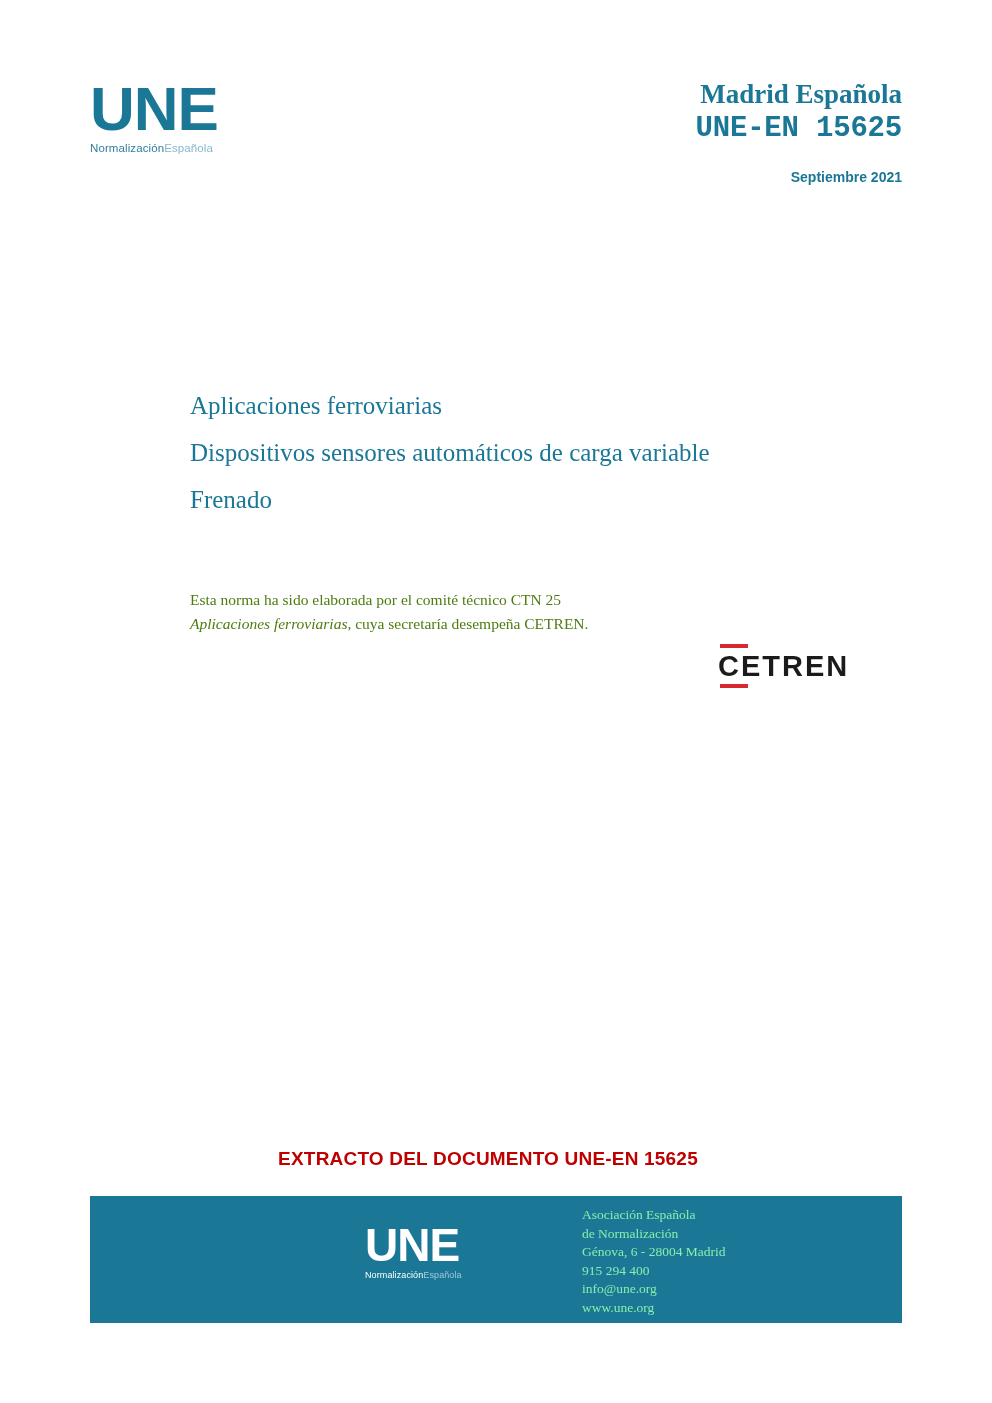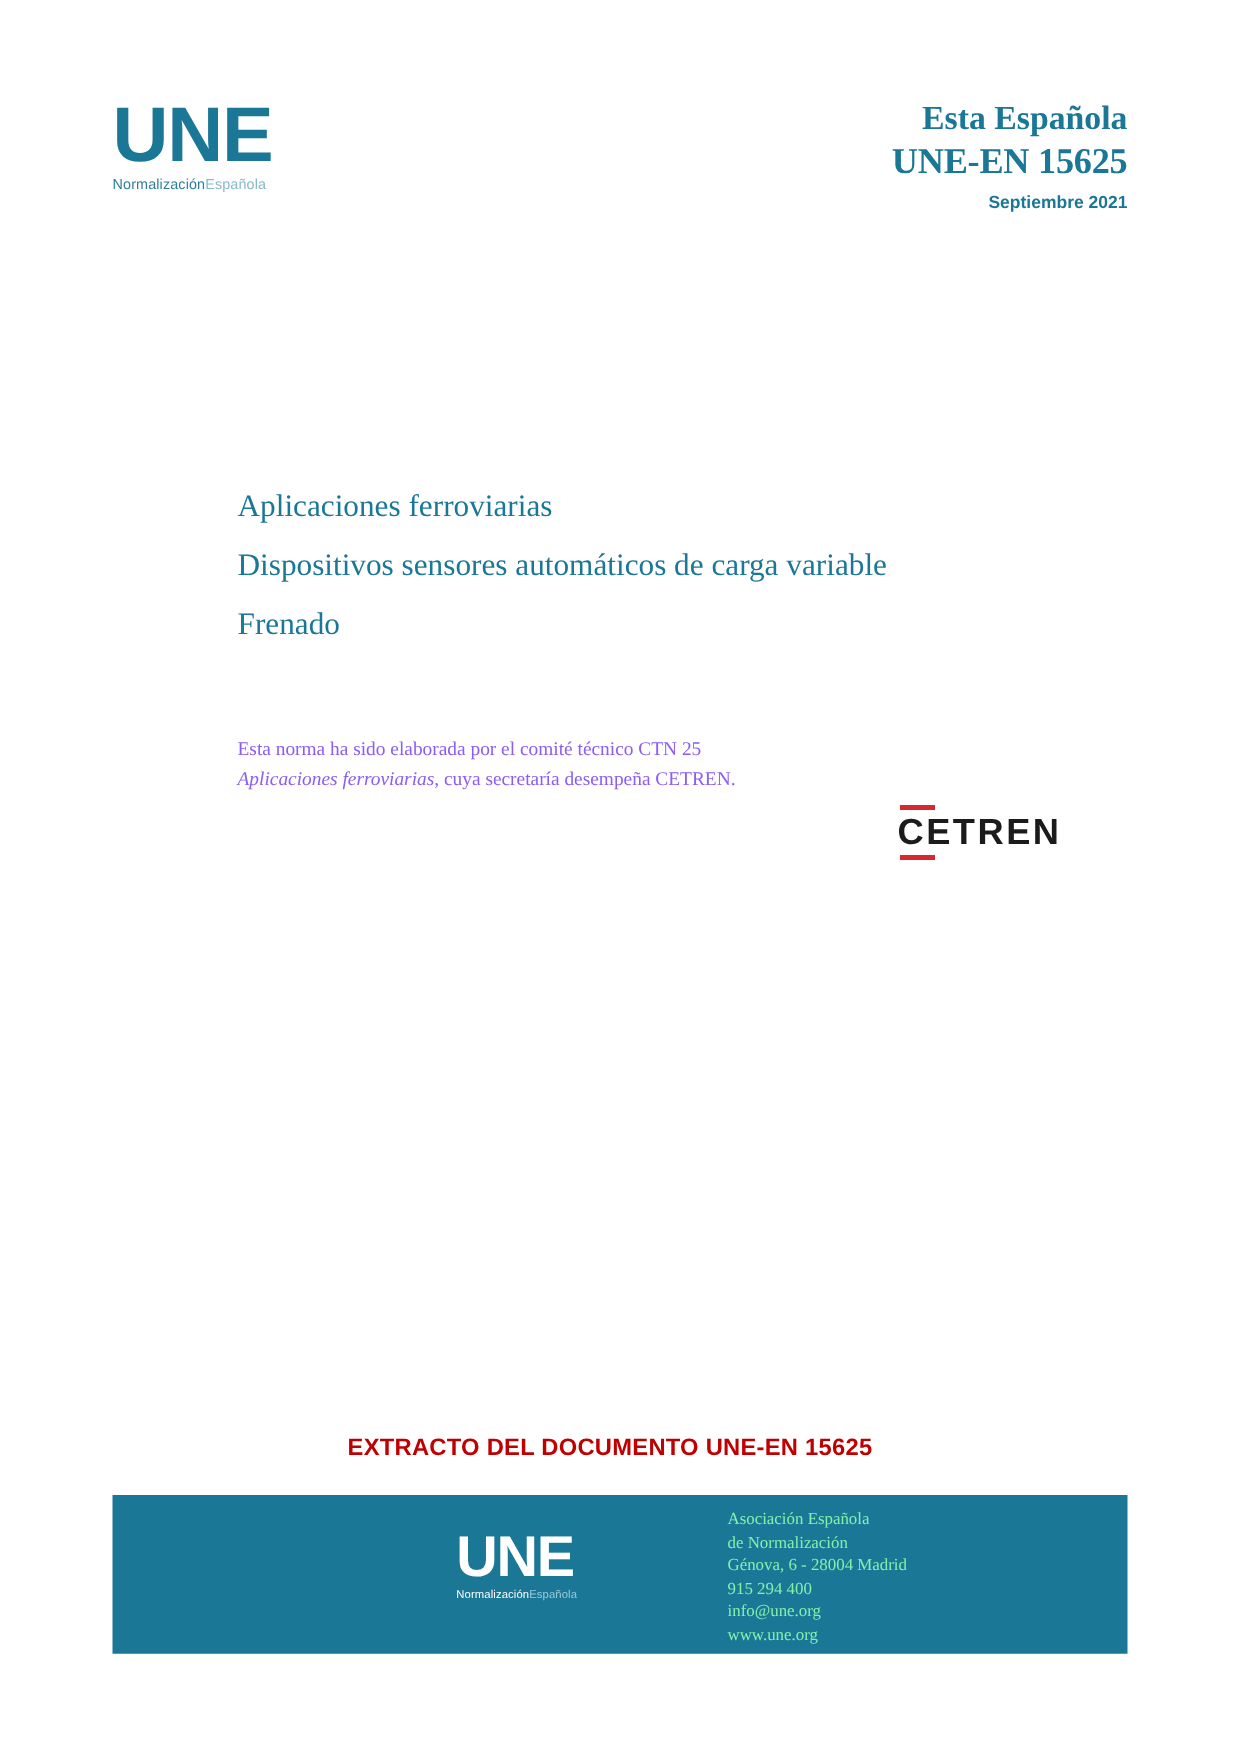--- a/index.html
+++ b/index.html
@@ -63,33 +63,34 @@
     text-align: right;
   }
   .header-right .norma {
     font-family: "Liberation Serif", serif;
     font-weight: bold;
     font-size: 27px;
     color: #1b7796;
     line-height: 32px;
   }
   .header-right .ref {
-    font-family: Liberation Serif, serif;
+    font-family: Liberation Mono, monospace;
     font-weight: bold;
     font-size: 29px;
     color: #1b7796;
     line-height: 38px;
     letter-spacing: -0.2px;
   }
   .header-right .date {
     font-family: "Liberation Sans", sans-serif;
     font-weight: bold;
     font-size: 14px;
     color: #1b7796;
     line-height: 26px;
+    margin-top: 16px;
   }
 
   
   .title-block {
     position: absolute;
     left: 190px;
     top: 382px;
     width: 700px;
   }
   .title-block .line {
@@ -102,21 +103,21 @@
 
   
   .note {
     position: absolute;
     left: 190px;
     top: 588px;
     width: 430px;
     font-family: "Liberation Serif", serif;
     font-size: 15.5px;
     line-height: 24px;
-    color: #8b5cf6;
+    color: #4d7c0f;
   }
   .note .it {
     font-style: italic;
   }
 
   
   .cetren {
     position: absolute;
     left: 718px;
     top: 620px;
@@ -210,21 +211,21 @@
 <div class="page">
 
   <div class="header">
 
     <div class="une-logo">
       <div class="mark">UNE</div>
       <div class="sub"><span>Normalización</span><span class="light">Española</span></div>
     </div>
 
     <div class="header-right">
-      <div class="norma">Esta Española</div>
+      <div class="norma">Madrid Española</div>
       <div class="ref">UNE-EN 15625</div>
       <div class="date">Septiembre 2021</div>
     </div>
 
   </div>
 
   <div class="title-block">
     <div class="line">Aplicaciones ferroviarias</div>
     <div class="line">Dispositivos sensores automáticos de carga variable</div>
     <div class="line">Frenado</div>

